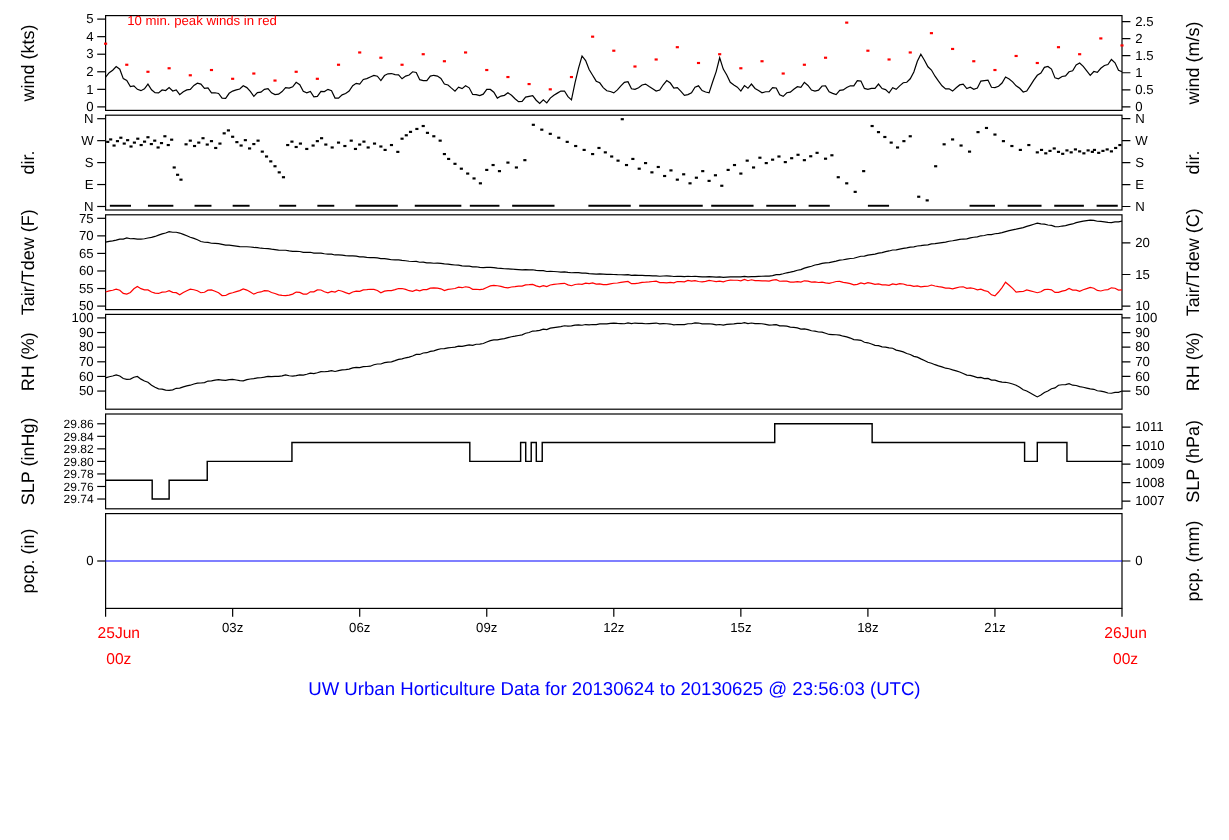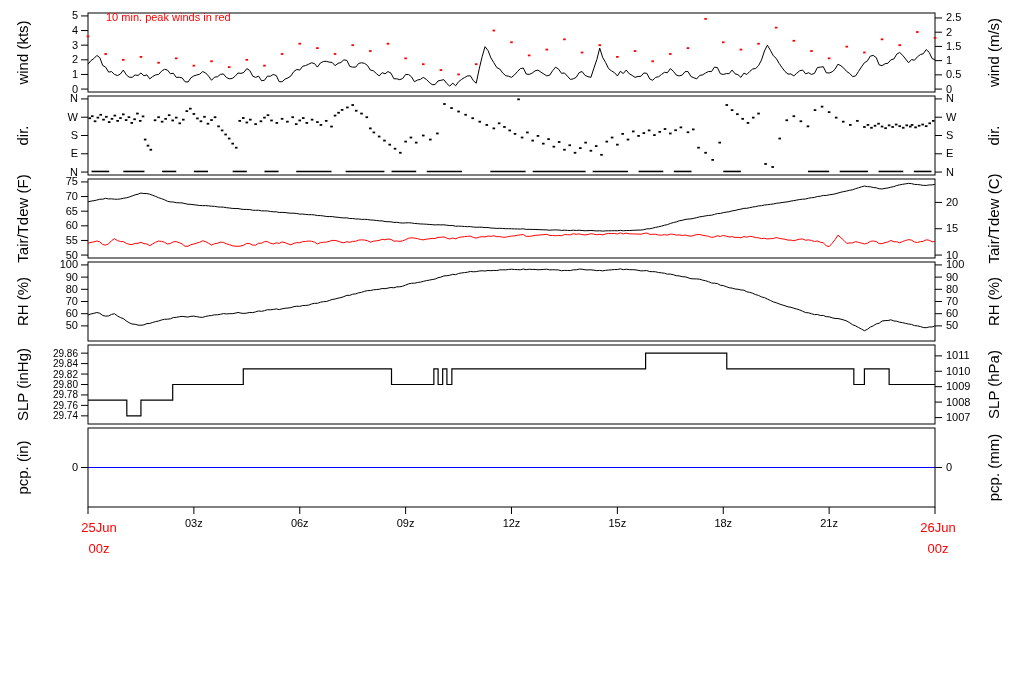--- a/index.html
+++ b/index.html
@@ -444,13 +444,14 @@
           <text x="829.125" y="527" class="xticklab">21z</text>
           <line x1="935" y1="507" x2="935" y2="514" class="tick"></line>
         </g>
       </g>
     <text class="annot" x="106" y="21" style="fill: rgb(255, 0, 0);">10 min. peak winds in red</text>
     <text class="datelab" x="99" y="532" style="fill: rgb(255, 0, 0);">25Jun</text>
     <text class="datelab" x="99" y="553" style="fill: rgb(255, 0, 0);">00z</text>
     <text class="datelab" x="938" y="532" style="fill: rgb(255, 0, 0);">26Jun</text>
     <text class="datelab" x="938" y="553" style="fill: rgb(255, 0, 0);">00z</text>
   </svg>
+  <div class="chart-title" style="color: rgb(0, 0, 255);">UW Urban Horticulture Data for 20130624  to  20130625 @ 23:56:03  (UTC)</div>
 </div>
 
 </body></html>

